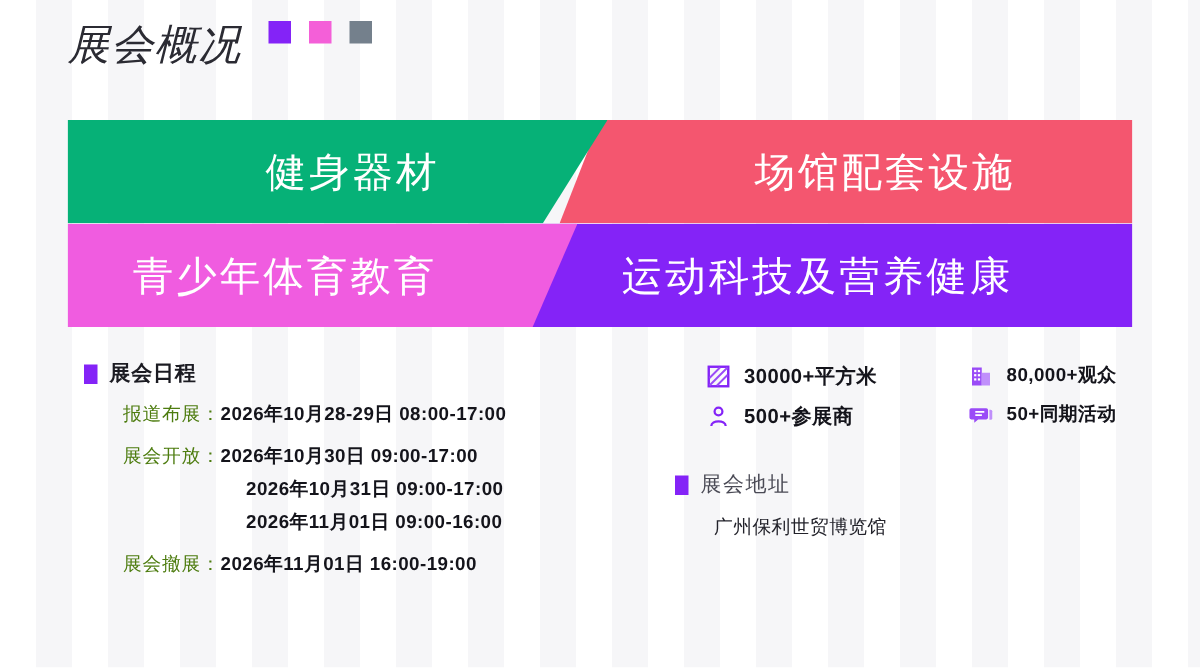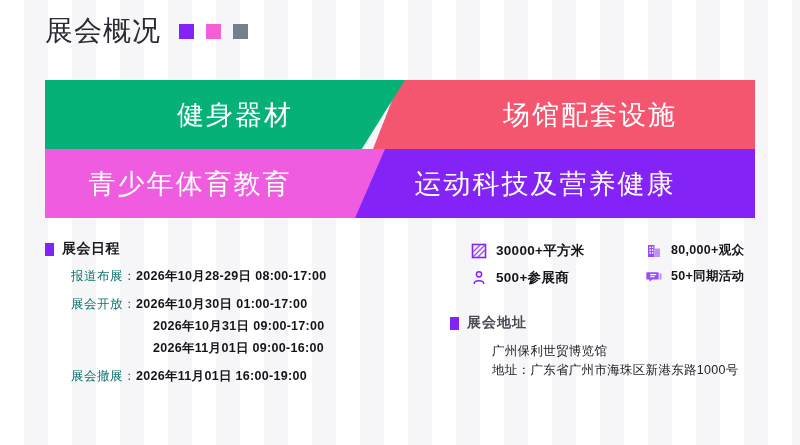--- a/index.html
+++ b/index.html
@@ -14,21 +14,21 @@
     position:absolute;left:0;top:0;width:800px;height:445px;
     background:repeating-linear-gradient(
       90deg,
       #ffffff 0px, #ffffff 24px,
       #f6f6f8 24px, #f6f6f8 48px
     );
   }
   
   #title-row{
     position:absolute;left:45px;top:14px;
-    display:flex;align-items:center;
+    display:flex;align-items:flex-start;font-style:italic;
   }
   #page-title{
     font-family:"Liberation Serif","DejaVu Serif",serif;
     font-size:28px;line-height:34px;color:#2b2b33;
     letter-spacing:1px;white-space:nowrap;
   }
   .sq{width:15px;height:15px;margin-left:12px;display:inline-block;}
   .sq.first{margin-left:18px;}
   
   #banner{
@@ -57,45 +57,45 @@
     clip-path:polygon(0 0,100% 0,91.2% 100%,0 100%);
   }
   #seg-purple{
     left:0;width:710px;background:#8423f7;
     clip-path:polygon(38.7% 0,100% 0,100% 100%,36.6% 100%);
   }
   .seg.text-hold{z-index:5;background:none !important;clip-path:none;pointer-events:none;}
   
   #details{position:absolute;left:0;top:240px;width:800px;height:205px;}
   .col{position:absolute;top:0;}
-  #col-left{left:45px;width:360px;}
+  #col-left{left:56px;width:360px;}
   #col-right{left:450px;width:330px;}
   .sec-head{display:flex;align-items:center;margin-bottom:10px;}
   .bullet{width:9px;height:13px;background:#8423f7;margin-right:8px;flex:0 0 auto;}
   .sec-title{
     font-size:14px;font-weight:bold;color:#1b1b22;
     font-family:"Liberation Sans","DejaVu Sans",sans-serif;letter-spacing:.5px;
   }
-  .sec-title.light{font-weight:bold;color:#4a4a55;font-size:14px;letter-spacing:1px;}
+  .sec-title.light{font-weight:normal;color:#4a4a55;font-size:14px;letter-spacing:1px;}
   .sched{margin-left:26px;}
   .sched-row{display:flex;font-size:12.5px;color:#22222a;margin-bottom:11px;white-space:nowrap;}
   .sched-row.tight{margin-bottom:5px;}
-  .lbl{color:#0f766e;letter-spacing:.5px;}
+  .lbl{color:#4d7c0f;letter-spacing:.5px;}
   .val{font-weight:bold;color:#14141b;letter-spacing:.3px;}
   .sched-row.indent{margin-left:82px;}
   
   #stats{display:flex;margin-left:20px;margin-top:2px;}
   .stat-col{display:flex;flex-direction:column;}
   .stat-col.c1{width:175px;}
   .stat{display:flex;align-items:center;margin-bottom:9px;}
   .stat .ico{width:17px;height:17px;margin-right:9px;flex:0 0 auto;display:flex;align-items:center;justify-content:center;}
   .stat .txt{font-size:13.5px;font-weight:bold;color:#14141b;white-space:nowrap;letter-spacing:.3px;}
   .stat .txt.reg{font-weight:bold;font-size:12.5px;}
   #addr{margin-top:18px;}
-  .addr-line{margin-left:42px;font-size:12.5px;color:#22222a;line-height:19px;white-space:nowrap;letter-spacing:.3px;}
+  .addr-line{margin-left:26px;font-size:12.5px;color:#22222a;line-height:19px;white-space:nowrap;letter-spacing:.3px;}
 </style>
 </head>
 <body>
 
 <div id="stripes"></div>
 
 <div id="title-row">
   <div id="page-title">展会概况</div>
   <span class="sq first" style="background:#8423f7"></span>
   <span class="sq" style="background:#f45fd8"></span>
@@ -135,21 +135,21 @@
       <span class="bullet"></span>
       <span class="sec-title">展会日程</span>
     </div>
     <div class="sched">
       <div class="sched-row">
         <span class="lbl">报道布展：</span>
         <span class="val">2026年10月28-29日 08:00-17:00</span>
       </div>
       <div class="sched-row tight">
         <span class="lbl">展会开放：</span>
-        <span class="val">2026年10月30日 01:00-17:00</span>
+        <span class="val">2026年10月30日 09:00-17:00</span>
       </div>
       <div class="sched-row tight indent">
         <span class="val">2026年10月31日 09:00-17:00</span>
       </div>
       <div class="sched-row indent">
         <span class="val">2026年11月01日 09:00-16:00</span>
       </div>
       <div class="sched-row">
         <span class="lbl">展会撤展：</span>
         <span class="val">2026年11月01日 16:00-19:00</span>
@@ -209,17 +209,16 @@
         </div>
       </div>
     </div>
 
     <div id="addr">
       <div class="sec-head">
         <span class="bullet"></span>
         <span class="sec-title light">展会地址</span>
       </div>
       <div class="addr-line">广州保利世贸博览馆</div>
-      <div class="addr-line">地址：广东省广州市海珠区新港东路1000号</div>
     </div>
   </div>
 
 </div>
 
 </body></html>

